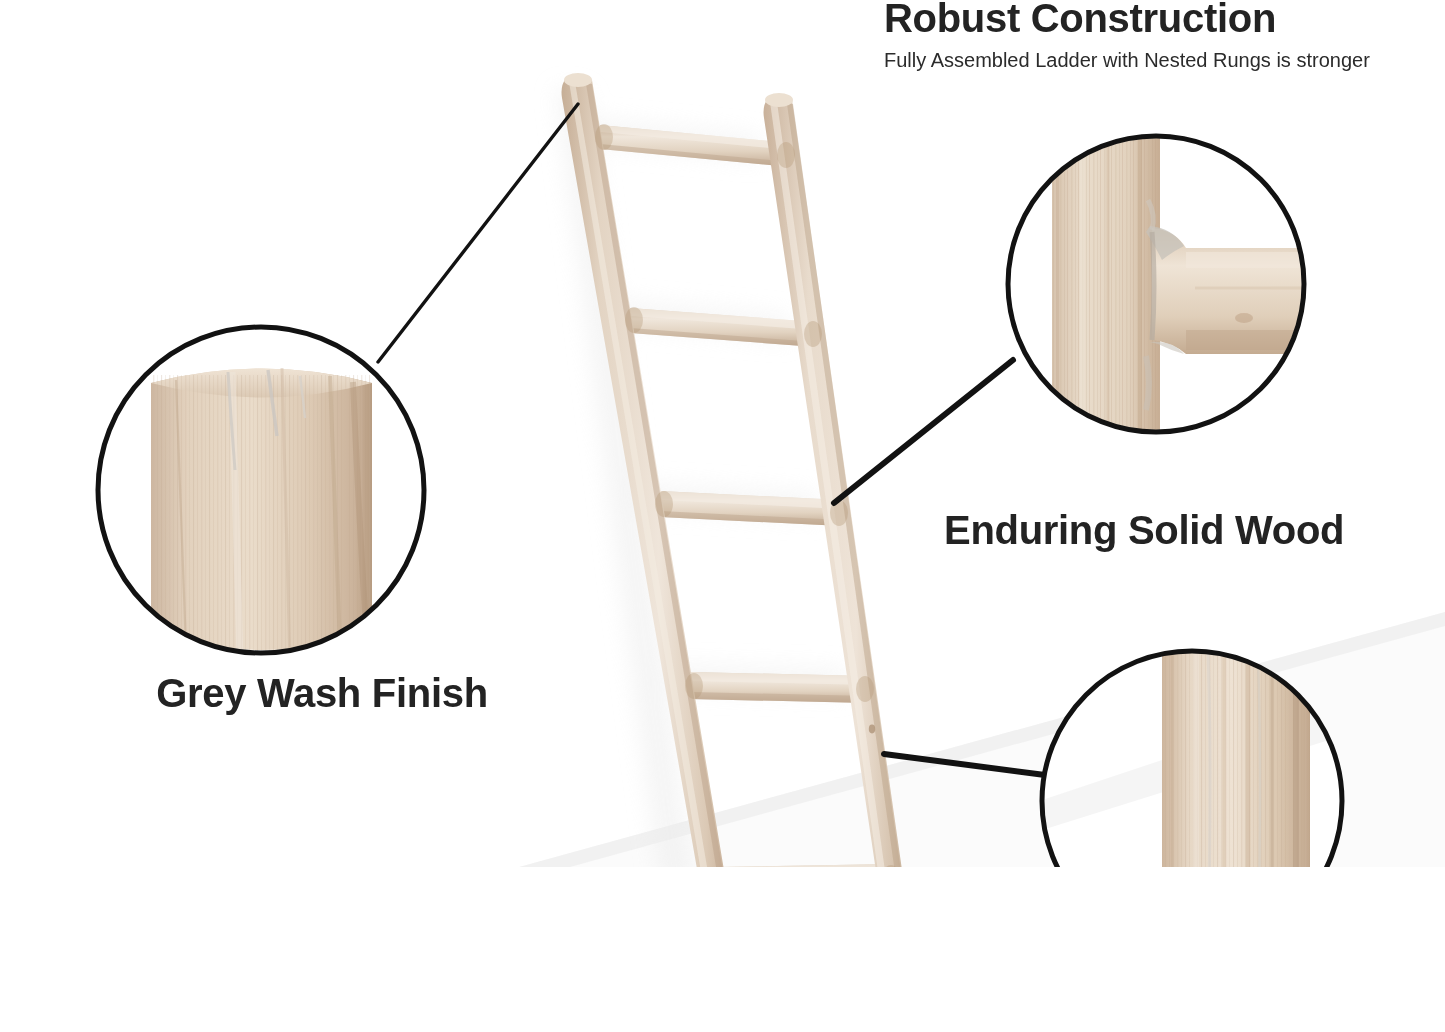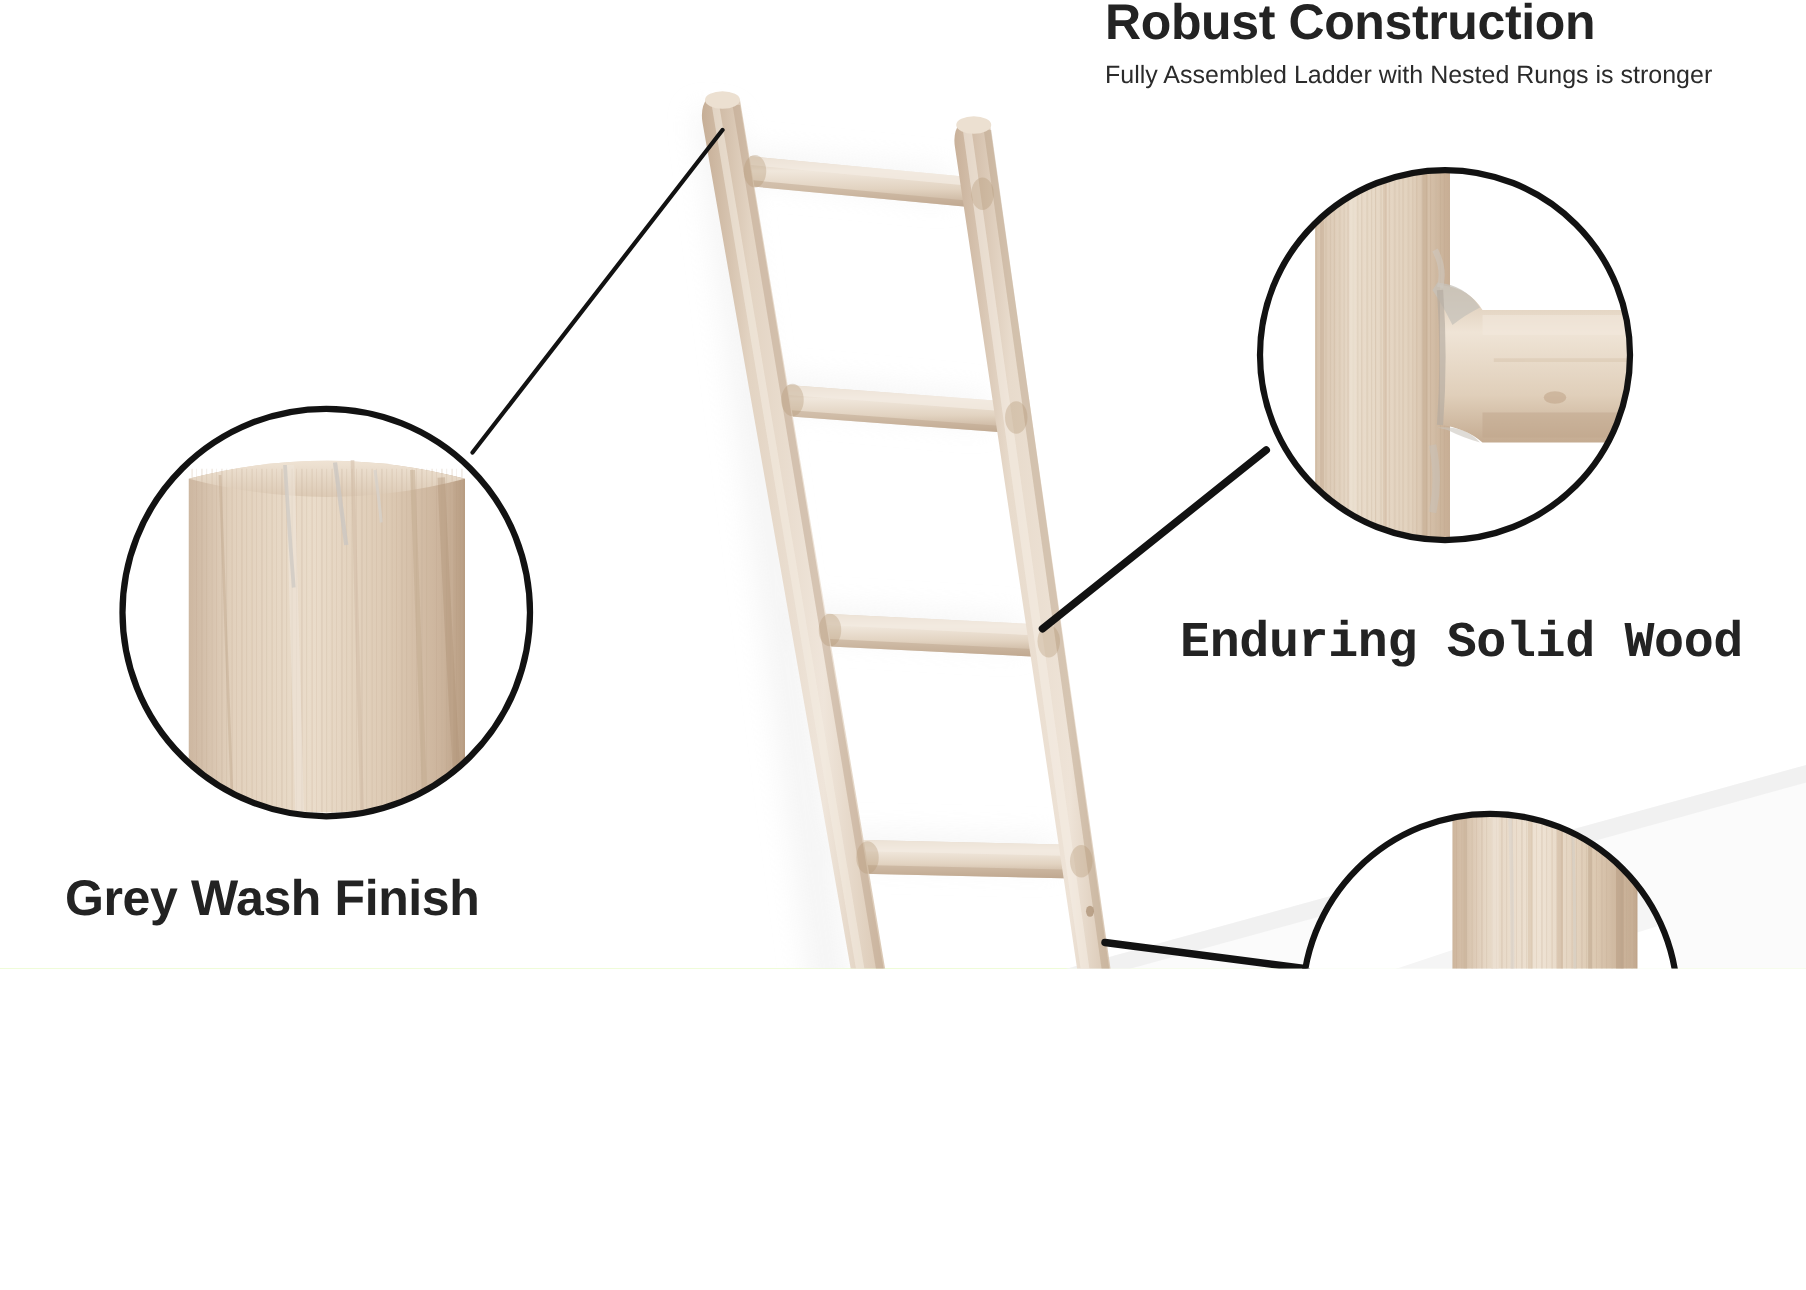--- a/index.html
+++ b/index.html
@@ -7,22 +7,22 @@
     padding: 0;
     background: #ffffff;
   }
   body {
     font-family: "Liberation Sans", sans-serif;
     -webkit-font-smoothing: antialiased;
   }
   #stage {
     position: relative;
     width: 1445px;
-    height: 775px;
-    background: #bef264;
+    height: 867px;
+    background: #e5e5e5;
     overflow: hidden;
   }
   
   #bg-layer {
     position: absolute;
     inset: 0;
     pointer-events: none;
   }
   
   .feature-block {
@@ -39,22 +39,22 @@
     white-space: nowrap;
   }
   .feature-body {
     font-size: 20px;
     font-weight: 400;
     line-height: 1.3;
     color: #2b2b2b;
     margin: 0;
   }
   #block-robust  { left: 884px; top: -4px;  width: 545px; }
-  #block-solid   { left: 944px; top: 494px; width: 500px; font-family: Liberation Mono, monospace; }
-  #block-grey    { left: 52px;  top: 697px; width: 540px; }
+  #block-solid   { left: 944px; top: 508px; width: 500px; }
+  #block-grey    { left: 52px;  top: 671px; width: 540px; text-align: center; }
 
   
   #art {
     position: absolute;
     left: 0; top: 0;
     width: 1445px;
     height: 1032px;
   }
 </style>
 </head>

